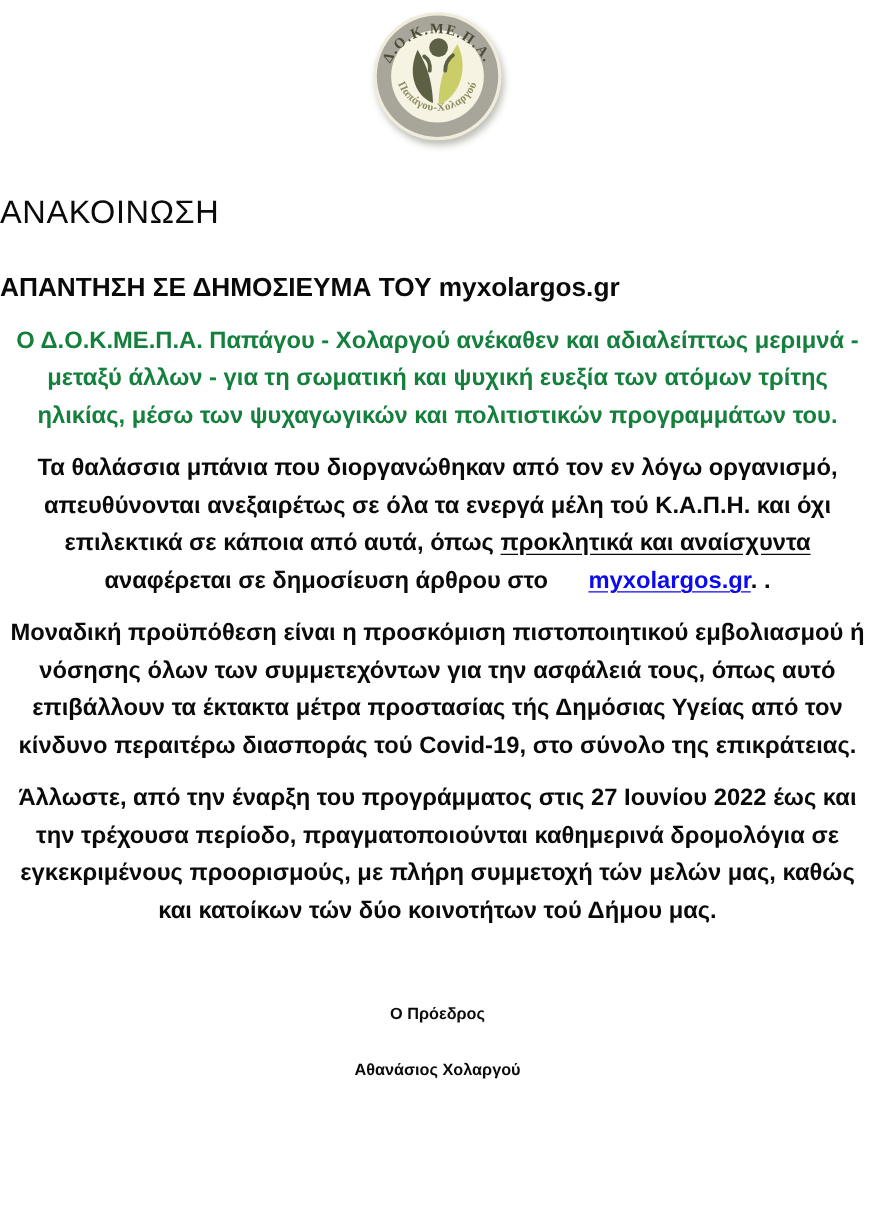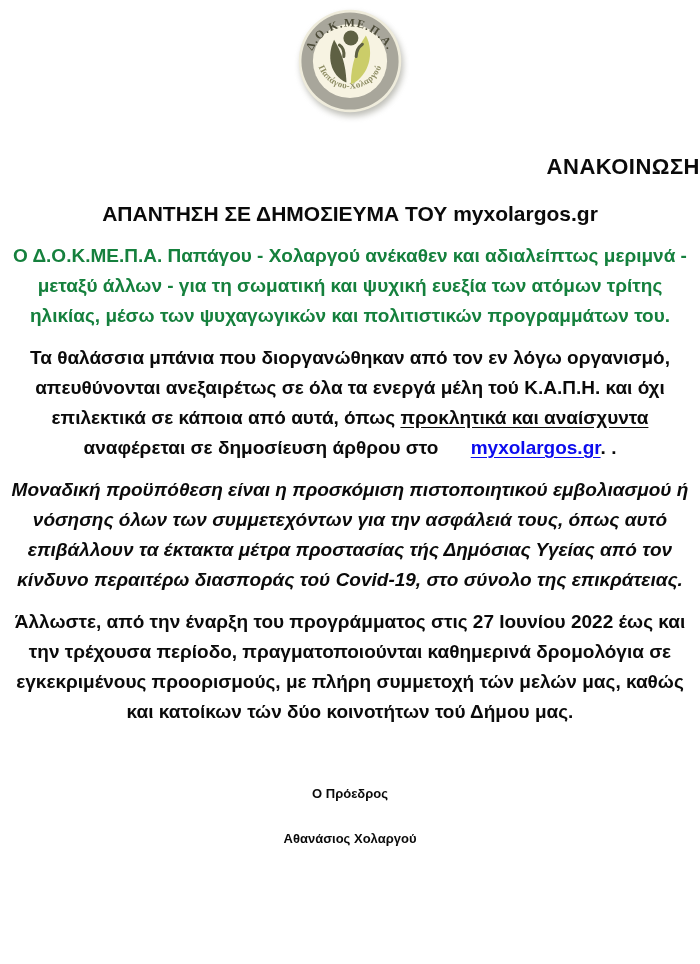--- a/index.html
+++ b/index.html
@@ -28,28 +28,28 @@
     filter: drop-shadow(2px 4px 3px rgba(110,110,95,0.45));
   }
   .logo-arc-text {
     font-family: "Liberation Serif", serif;
     font-weight: 700;
   }
 
   
   h1.title {
     margin-top: 40px;
-    text-align: right;
-    font-size: 22px;
-    font-weight: 700;
+    text-align: left;
+    font-size: 26px;
+    font-weight: 400;
     letter-spacing: 0.5px;
   }
   h2.subtitle {
-    margin-top: 22px;
-    text-align: center;
+    margin-top: 34px;
+    text-align: left;
     font-size: 21px;
     font-weight: 700;
   }
 
   
   .body-text {
     width: 684px;
     margin: 15px auto 0;
   }
   p.body-para {
@@ -118,21 +118,21 @@
       </g>
     </svg>
   </div>
 
   <h1 class="title">ΑΝΑΚΟΙΝΩΣΗ</h1>
   <h2 class="subtitle">ΑΠΑΝΤΗΣΗ ΣΕ ΔΗΜΟΣΙΕΥΜΑ ΤΟΥ myxolargos.gr</h2>
 
   <div class="body-text" id="paragraphs">
       <p class="body-para" style="color: #15803d;"><span>Ο Δ.Ο.Κ.ΜΕ.Π.Α. Παπάγου - Χολαργού ανέκαθεν και αδιαλείπτως μεριμνά - μεταξύ άλλων - για τη σωματική και ψυχική ευεξία των ατόμων τρίτης ηλικίας, μέσω των ψυχαγωγικών και πολιτιστικών προγραμμάτων του.</span></p>
       <p class="body-para" style="color: rgb(10, 10, 10);"><span>Τα θαλάσσια μπάνια που διοργανώθηκαν από τον εν λόγω οργανισμό, απευθύνονται ανεξαιρέτως σε όλα τα ενεργά μέλη τού Κ.Α.Π.Η. και όχι επιλεκτικά σε κάποια από αυτά, όπως </span><span class="u">προκλητικά και αναίσχυντα</span><span> αναφέρεται σε δημοσίευση άρθρου στο </span><a href="#" style="color: rgb(11, 11, 238);">myxolargos.gr</a><span>. .</span></p>
-      <p class="body-para" style="color: rgb(10, 10, 10); font-style: italic;"><span>Μοναδική προϋπόθεση είναι η προσκόμιση πιστοποιητικού εμβολιασμού ή νόσησης όλων των συμμετεχόντων για την ασφάλειά τους, όπως αυτό επιβάλλουν τα έκτακτα μέτρα προστασίας τής Δημόσιας Υγείας από τον κίνδυνο περαιτέρω διασποράς τού Covid-19, στο σύνολο της επικράτειας.</span></p>
+      <p class="body-para" style="color: rgb(10, 10, 10);"><span>Μοναδική προϋπόθεση είναι η προσκόμιση πιστοποιητικού εμβολιασμού ή νόσησης όλων των συμμετεχόντων για την ασφάλειά τους, όπως αυτό επιβάλλουν τα έκτακτα μέτρα προστασίας τής Δημόσιας Υγείας από τον κίνδυνο περαιτέρω διασποράς τού Covid-19, στο σύνολο της επικράτειας.</span></p>
       <p class="body-para" style="color: rgb(10, 10, 10);"><span>Άλλωστε, από την έναρξη του προγράμματος στις 27 Ιουνίου 2022 έως και την τρέχουσα περίοδο, πραγματοποιούνται καθημερινά δρομολόγια σε εγκεκριμένους προορισμούς, με πλήρη συμμετοχή τών μελών μας, καθώς και κατοίκων τών δύο κοινοτήτων τού Δήμου μας.</span></p>
     </div>
 
   <div class="signature">
     <p class="sig-role">Ο Πρόεδρος</p>
     <p class="sig-name">Αθανάσιος Χολαργού</p>
   </div>
 
 </div>
 

